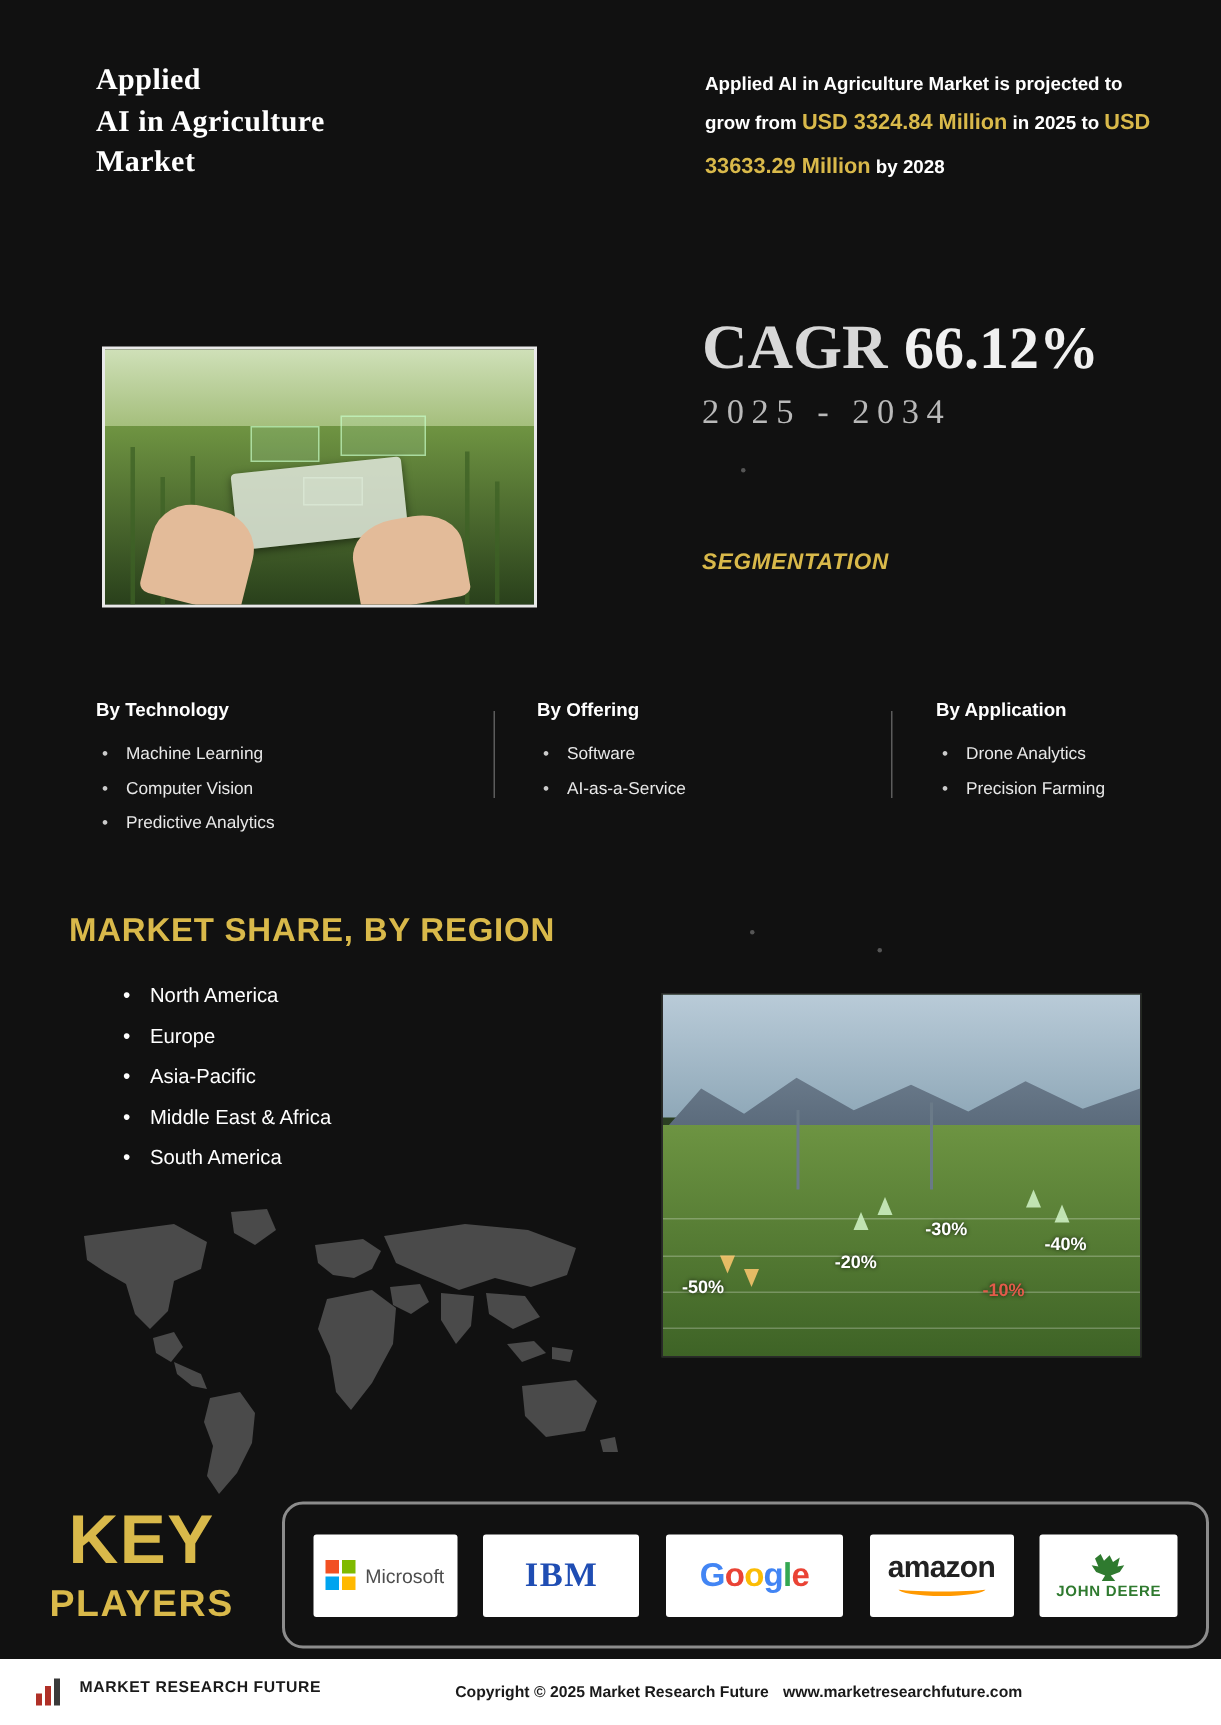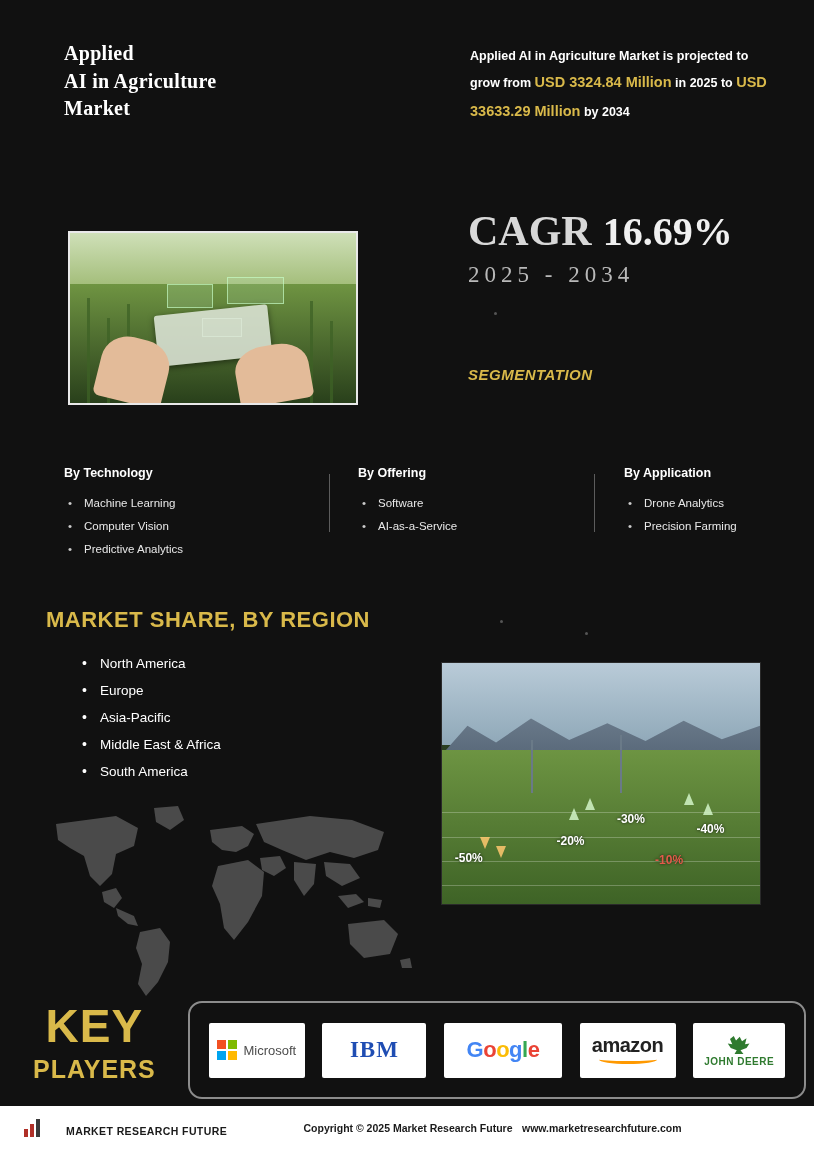--- a/index.html
+++ b/index.html
@@ -171,47 +171,47 @@
   .amazon-word { font-size: 20px; font-weight: bold; color: #222; letter-spacing: -0.5px; line-height: 17px; }
   .amazon-smile { width: 58px; height: 9px; border-bottom: 3px solid #FF9900; border-radius: 0 0 50% 50%; margin-top: 1px; }
   .jd-word { font-size: 10px; font-weight: bold; color: #2f7a2f; letter-spacing: 0.5px; }
   .jd-deer { width: 30px; height: 22px; }
 
   
   .footer {
     position: absolute; left: 0; bottom: 0; width: 814px; height: 44px;
     background: #ffffff; display: flex; align-items: center;
   }
-  .footer .brand { display: flex; align-items: flex-end; gap: 20px; margin-left: 24px; width: 270px; }
+  .footer .brand { display: flex; align-items: flex-start; gap: 7px; margin-left: 24px; width: 270px; }
   .footer .brand-mark { width: 22px; height: 18px; display:flex; align-items:flex-end; gap:2px; }
   .footer .brand-mark i { display:block; width:4px; background:#b03028; }
   .footer .brand-text { font-size: 10.5px; font-weight: bold; color: #1a1a1a; letter-spacing: 0.4px; }
   .footer .copy { flex: 1; text-align: center; font-size: 10.5px; font-weight: bold; color: #1a1a1a; }
   .footer .site { width: 270px; text-align: left; margin-right: 22px; font-size: 10.5px; font-weight: bold; color: #1a1a1a; }
 
   .dot-accent { position:absolute; width:3px; height:3px; background:#555; border-radius:50%; }
 </style>
 </head>
 <body>
 
 <div class="page">
 
   <div class="title">
     <div>Applied</div>
     <div>AI in Agriculture</div>
     <div>Market</div>
   </div>
 
   <div class="proj">
-    <span>Applied AI in Agriculture Market is projected to grow from </span><span class="gold">USD 3324.84 Million</span><span> in 2025 to </span><span class="gold">USD 33633.29 Million</span><span> by 2034</span>
+    <span>Applied AI in Agriculture Market is projected to grow from </span><span class="gold">USD 3324.84 Million</span><span> in 2025 to </span><span class="gold">USD 33633.29 Million</span><span> by 2028</span>
   </div>
 
   <div class="cagr">
     <span class="lbl">CAGR</span>
-    <span class="val">16.69%</span>
+    <span class="val">66.12%</span>
   </div>
   <div class="cagr-years">2025 - 2034</div>
 
   <div class="dot-accent" style="left:494px; top:312px;"></div>
   <div class="dot-accent" style="left:500px; top:620px;"></div>
   <div class="dot-accent" style="left:585px; top:632px;"></div>
 
   <div class="segmentation-title">SEGMENTATION</div>
 
   <div class="hero">

